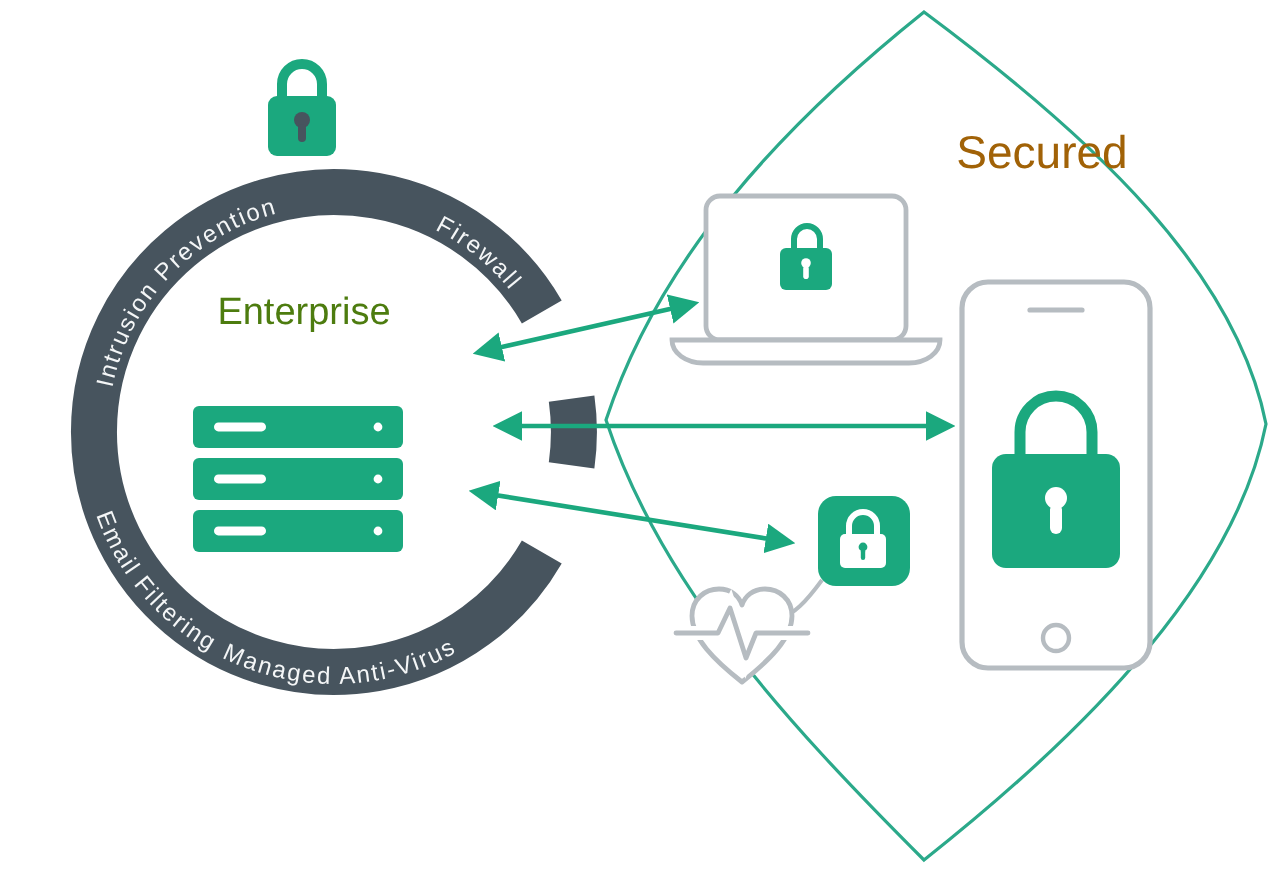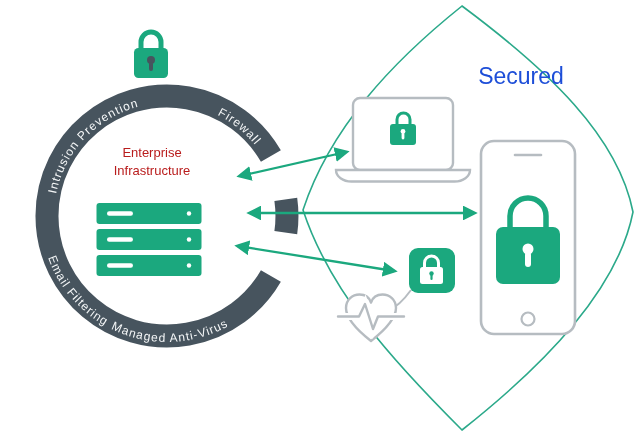--- a/index.html
+++ b/index.html
@@ -5,22 +5,22 @@
   html,body{margin:0;padding:0;background:#ffffff;}
   #stage{
     position:relative;width:640px;height:436px;overflow:hidden;
     font-family:"Liberation Sans",sans-serif;background:#ffffff;
   }
   #diagram-svg{position:absolute;left:0;top:0;}
   .heading{
     position:absolute;text-align:center;color:#3d4347;
     font-family:"Liberation Sans",sans-serif;
   }
-  #enterprise-title{left:32px;top:144px;width:240px;font-size:13px;line-height:1.38;color:#b91c1c;}
-  #secured-apps-title{left:452px;top:62px;width:138px;font-size:23px;line-height:1.3;color:#1d4ed8;}
+  #enterprise-title{left:32px;top:144px;width:240px;font-size:19px;line-height:1.38;color:#4d7c0f;}
+  #secured-apps-title{left:452px;top:62px;width:138px;font-size:23px;line-height:1.3;color:#a16207;}
   .ring-label{
     font-family:"Liberation Sans",sans-serif;font-size:12px;letter-spacing:1px;fill:#f4f6f7;
   }
 </style>
 </head>
 <body>
 
 <div id="stage">
 
   <svg id="diagram-svg" width="640" height="436" viewBox="0 0 640 436">
@@ -109,20 +109,19 @@
 
     <g stroke="#1ba87e" stroke-width="2.3" fill="none">
       <line x1="240" y1="176" x2="346" y2="152" marker-start="url(#arrowhead)" marker-end="url(#arrowhead)"></line>
       <line x1="250" y1="213" x2="474" y2="213" marker-start="url(#arrowhead)" marker-end="url(#arrowhead)"></line>
       <line x1="238" y1="246" x2="394" y2="271" marker-start="url(#arrowhead)" marker-end="url(#arrowhead)"></line>
     </g>
   </svg>
 
   <div id="enterprise-title" class="heading">
     <div>Enterprise</div>
-    <div>Infrastructure</div>
   </div>
 
   <div id="secured-apps-title" class="heading">
     <div>Secured</div>
   </div>
 
 </div>
 
 </body></html>

